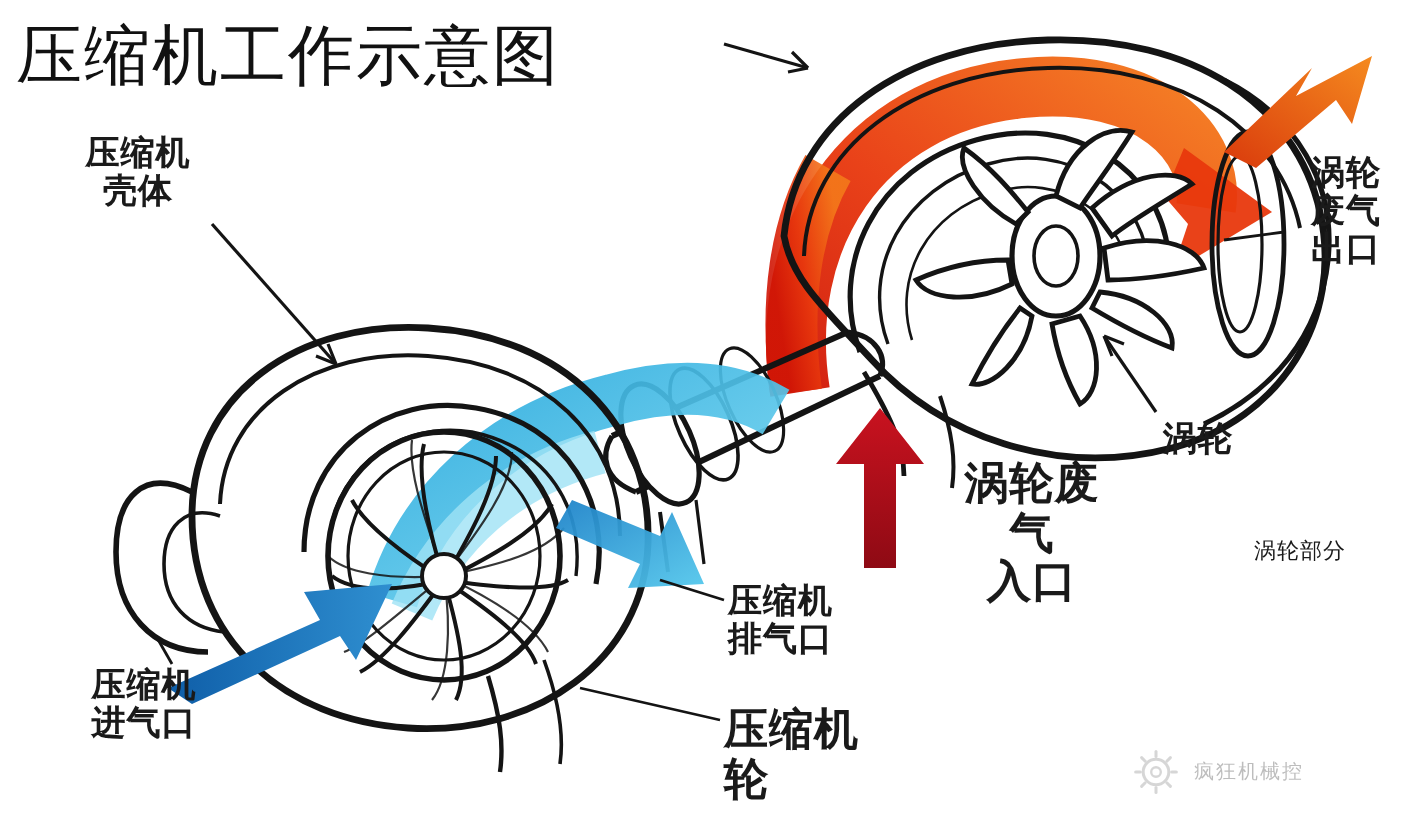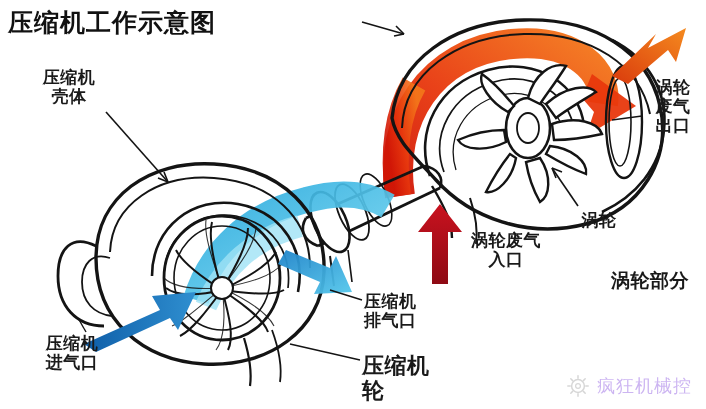--- a/index.html
+++ b/index.html
@@ -18,34 +18,34 @@
     color:#1a1a1a;
     font-weight:700;
     line-height:1.12;
     letter-spacing:0.5px;
     white-space:pre-line;
     text-align:center;
   }
   .title{
     position:absolute;
     left:8px;top:6px;
-    font-size:25px;
-    font-weight:700;
+    font-size:33px;
+    font-weight:400;
     color:#111;
     letter-spacing:1px;
     white-space:nowrap;
   }
   .wm{
     position:absolute;
     left:566px;top:374px;
     display:flex;align-items:center;gap:7px;
     opacity:.34;
   }
   .wm-text{
-    font-size:18px;color:#6d28d9;font-weight:500;letter-spacing:1px;white-space:nowrap;
+    font-size:10px;color:#404040;font-weight:500;letter-spacing:1px;white-space:nowrap;
   }
   .wm-logo{width:24px;height:24px;display:block;}
 </style>
 </head>
 <body>
 
 <div id="stage">
 
   <svg id="art" viewBox="0 0 706 409" xmlns="http://www.w3.org/2000/svg">
     <defs>
@@ -229,24 +229,24 @@
 
   <div class="lbl" style="left:30px;top:68px;width:78px;font-size:17px;">压缩机
 壳体</div>
 
   <div class="lbl" style="left:644px;top:78px;width:58px;font-size:17px;">涡轮
 废气
 出口</div>
 
   <div class="lbl" style="left:576px;top:211px;width:46px;font-size:17px;">涡轮</div>
 
-  <div class="lbl" style="left:462px;top:231px;width:88px;font-size:17px;">涡轮废气
+  <div class="lbl" style="left:472px;top:231px;width:88px;font-size:22px;">涡轮废气
 入口</div>
 
-  <div class="lbl" style="left:606px;top:270px;width:88px;font-size:19px;font-weight:700;">涡轮部分</div>
+  <div class="lbl" style="left:606px;top:270px;width:88px;font-size:11px;font-weight:400;">涡轮部分</div>
 
   <div class="lbl" style="left:364px;top:292px;width:80px;text-align:left;font-size:17px;">压缩机
 排气口</div>
 
   <div class="lbl" style="left:362px;top:354px;width:88px;text-align:left;font-size:22px;">压缩机轮</div>
 
   <div class="lbl" style="left:32px;top:334px;width:80px;font-size:17px;">压缩机
 进气口</div>
 
   <div class="wm">

